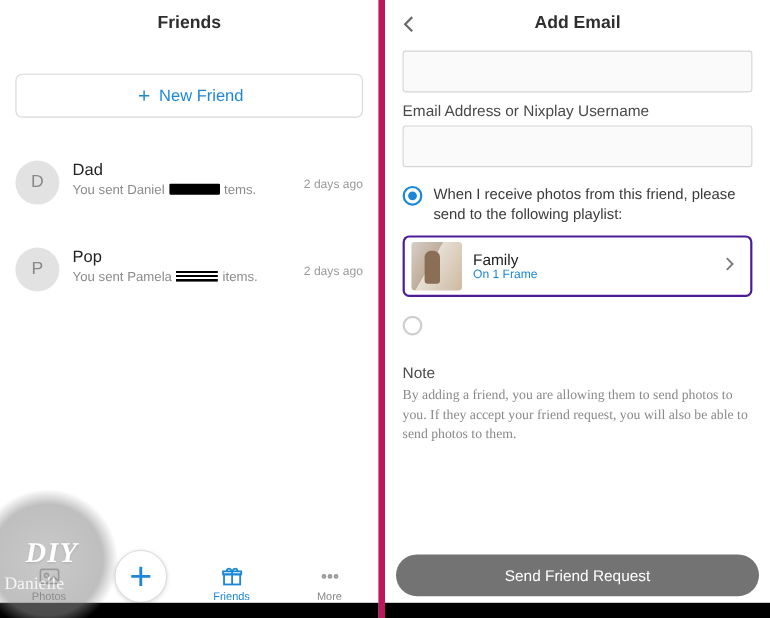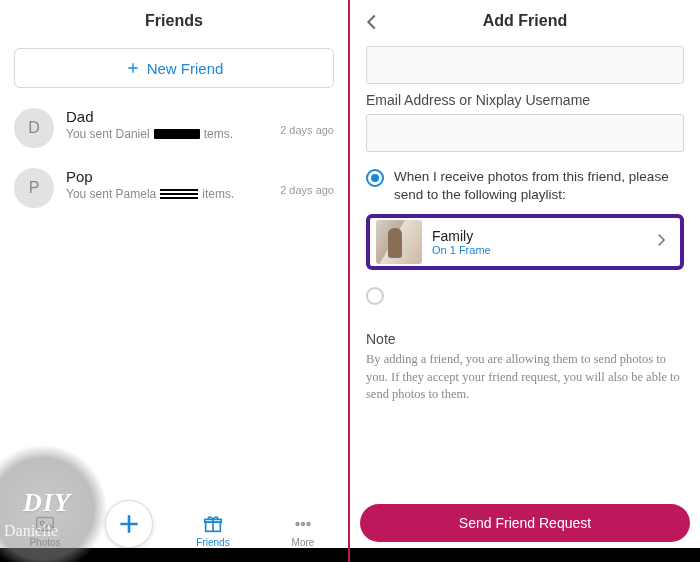--- a/index.html
+++ b/index.html
@@ -11,21 +11,21 @@
     overflow: hidden;
     display: flex;
   }
   .screen {
     height: 562px;
     background: #fff;
     position: relative;
     display: flex;
     flex-direction: column;
   }
-  .left { width: 350px; border-right: 2px solid #be185d; }
+  .left { width: 350px; border-right: 6px solid #be185d; gap: 19px; }
   .right { width: 350px; }
 
   
   .hdr {
     height: 42px;
     display: flex;
     align-items: center;
     justify-content: center;
     position: relative;
     font-size: 16px;
@@ -130,21 +130,21 @@
   .radio {
     flex: 0 0 18px; width: 18px; height: 18px; border-radius: 50%;
     border: 2px solid #1b87d6; position: relative; margin-top: 1px;
   }
   .radio.on::after {
     content: ""; position: absolute; inset: 3px; border-radius: 50%; background: #1b87d6;
   }
   .radio.off { border-color: #cfcfcf; }
   .playlist-card {
     margin: 10px 0 6px 0;
-    border: 4px solid #4c1d95;
+    border: 2px solid #4c1d95;
     border-radius: 6px;
     height: 56px;
     display: flex; align-items: center;
     padding: 6px 10px 6px 6px;
     gap: 10px;
   }
   .thumb {
     width: 46px; height: 44px; border-radius: 3px;
     background: linear-gradient(120deg,#d7cfc6 0%, #bfae9c 40%, #e6dfd4 41%, #cdb9a0 100%);
     position: relative; overflow: hidden;
@@ -158,21 +158,21 @@
   .pl-sub { font-size: 11px; color: #1b87d6; }
   .chev { color: #777; }
 
   .note-head { font-size: 14px; color: #4a4a4a; margin-top: 26px; }
   .note-body { font-size: 12.5px; color: #8a8a8a; line-height: 1.4; margin-top: 4px; font-family: Liberation Serif, serif; }
 
   .send-btn {
     position: absolute;
     left: 10px; right: 10px; bottom: 20px;
     height: 38px; border-radius: 19px;
-    background: #be185d; color: #fff;
+    background: #737373; color: #fff;
     display: flex; align-items: center; justify-content: center;
     font-size: 14px;
   }
 
   
   .wm {
     position: absolute; left: -22px; bottom: -12px;
     width: 130px; height: 130px; border-radius: 50%;
     background: radial-gradient(circle at 50% 50%, #9e9e9e 0%, #8a8a8a 55%, rgba(138,138,138,0) 70%);
     opacity: 0.55;
@@ -275,21 +275,21 @@
   </div>
 </div>
 
 <div class="screen right">
   <div class="hdr">
     <div class="back">
       <svg viewBox="0 0 24 24" width="22" height="22" fill="none" stroke="#6a6a6a" stroke-width="2.2">
           <path d="M15 5l-7 7 7 7"></path>
         </svg>
     </div>
-    <span>Add Friend</span>
+    <span>Add Email</span>
   </div>
 
   <div class="form">
     <div class="inp"></div>
 
     <div class="lbl">Email Address or Nixplay Username</div>
     <div class="inp"></div>
 
     <div class="opt-row">
       <span class="radio on"></span>

